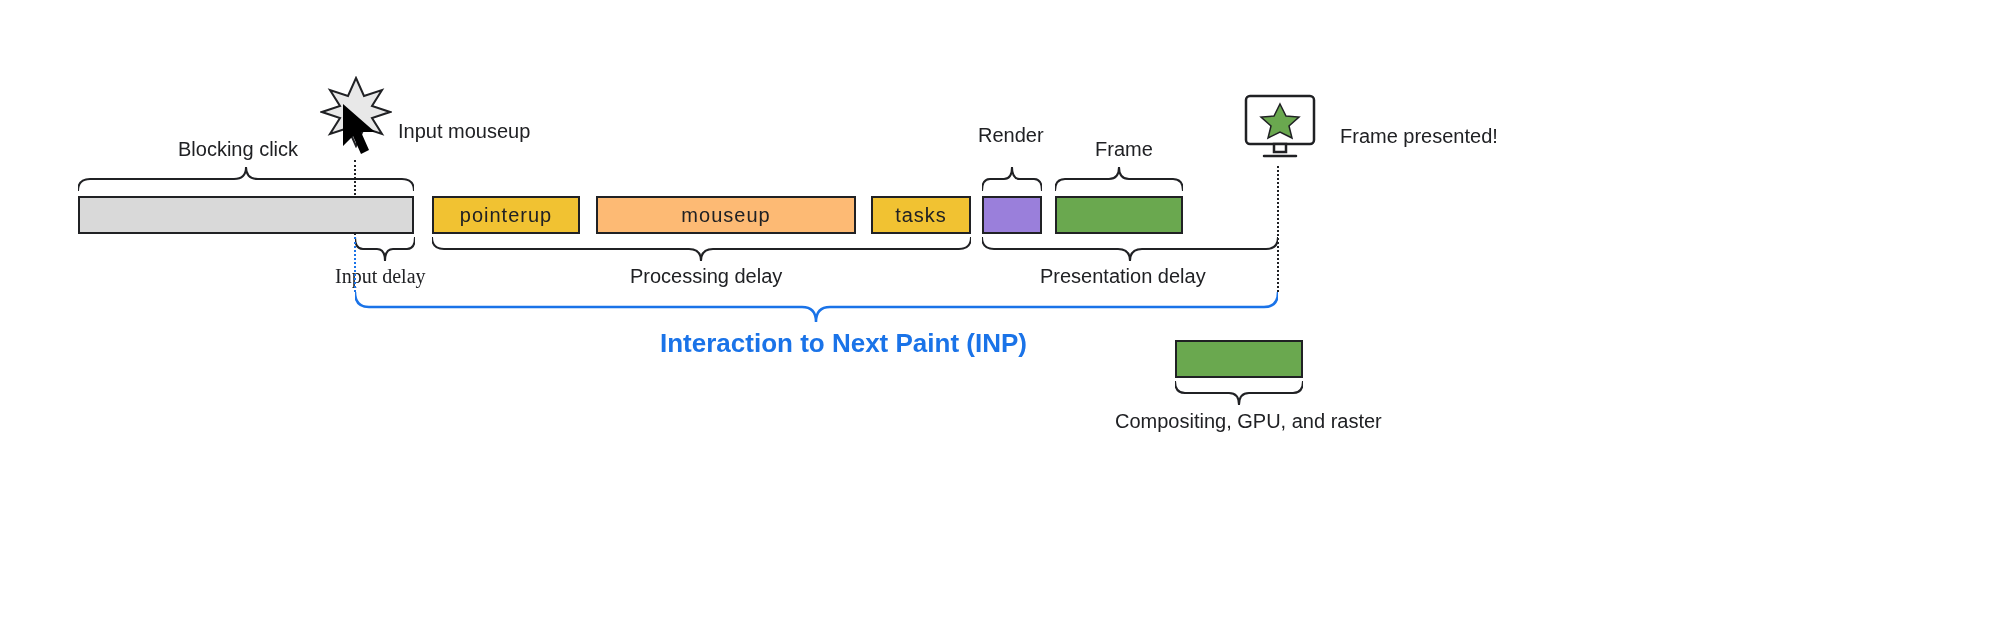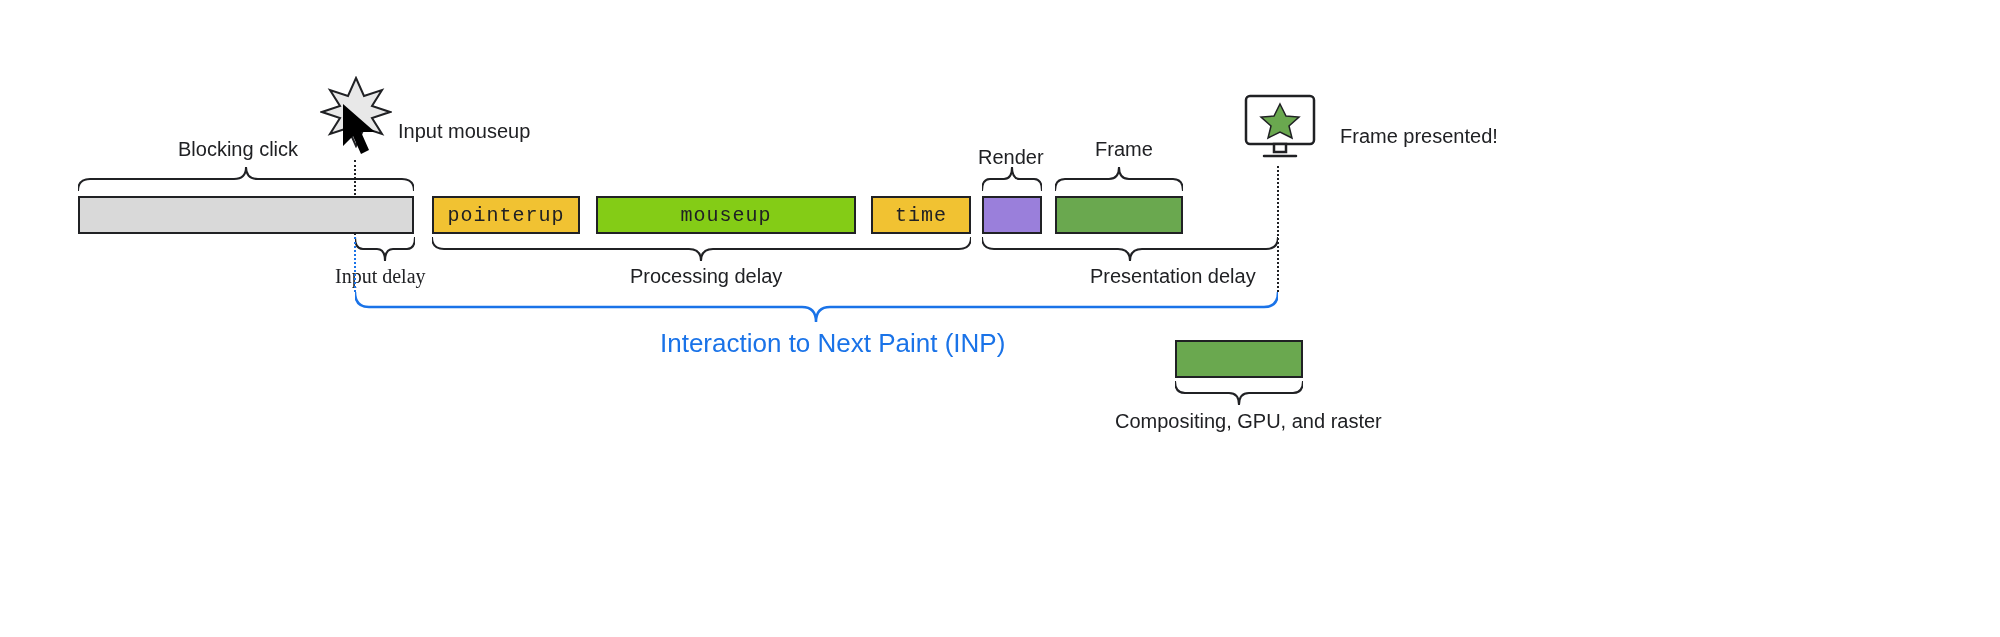--- a/index.html
+++ b/index.html
@@ -17,36 +17,36 @@
   .bar {
     position: absolute;
     height: 38px;
     border: 2px solid #202124;
     box-sizing: border-box;
     display: flex;
     align-items: center;
     justify-content: center;
   }
   .bar-label {
-    font-family: Liberation Mono, monospace;
+    font-family: Liberation Sans, sans-serif;
     font-size: 20px;
     letter-spacing: 1px;
     color: #202124;
   }
   .top-label, .bottom-label {
     position: absolute;
     font-size: 20px;
     color: #202124;
     white-space: nowrap;
   }
   .brace svg { display: block; }
   .inp-label {
     position: absolute;
     font-size: 26px;
-    font-weight: 400;
+    font-weight: 700;
     color: #1a73e8;
     white-space: nowrap;
   }
   .dashed-v {
     position: absolute;
     width: 0;
     border-left: 2px dotted #202124;
   }
 </style>
 </head>
@@ -69,21 +69,21 @@
     </svg>
   </div>
   <div style="position:absolute; left:339px; top:102px; width:44px; height:60px;">
     <svg width="44" height="60" viewBox="0 0 44 60">
       <polygon points="4,2 4,44 14,34 22,52 30,48 22,30 36,30" fill="#000"></polygon>
     </svg>
   </div>
 
   <div class="dashed-v" style="left:354px; top:160px; height:75px;"></div>
 
-  <div class="top-label" style="left:978px; top:146px;">Render</div>
+  <div class="top-label" style="left:978px; top:124px;">Render</div>
   <div class="brace" style="position:absolute; left:982px; top:165px; width:60px; height:26px;">
     <svg width="60" height="26" viewBox="0 0 60 26">
       <path d="M0,26 Q0,14 8,14 L22,14 Q30,14 30,2 Q30,14 38,14 L52,14 Q60,14 60,26" fill="none" stroke="#202124" stroke-width="2"></path>
     </svg>
   </div>
 
   <div class="top-label" style="left:1095px; top:138px;">Frame</div>
   <div class="brace" style="position:absolute; left:1055px; top:165px; width:128px; height:26px;">
     <svg width="128" height="26" viewBox="0 0 128 26">
       <path d="M0,26 Q0,14 10,14 L54,14 Q64,14 64,2 Q64,14 74,14 L118,14 Q128,14 128,26" fill="none" stroke="#202124" stroke-width="2"></path>
@@ -101,26 +101,26 @@
   </div>
 
   <div class="dashed-v" style="left:1277px; top:166px; height:126px;"></div>
 
   <div class="bar" style="left:78px;  top:196px; width:336px; background:#d9d9d9;"></div>
 
   <div class="bar" style="left:432px; top:196px; width:148px; background:#f1c232;">
     <span class="bar-label">pointerup</span>
   </div>
 
-  <div class="bar" style="left:596px; top:196px; width:260px; background:#84cc16;">
+  <div class="bar" style="left:596px; top:196px; width:260px; background:#fdba74;">
     <span class="bar-label">mouseup</span>
   </div>
 
   <div class="bar" style="left:871px; top:196px; width:100px; background:#f1c232;">
-    <span class="bar-label">time</span>
+    <span class="bar-label">tasks</span>
   </div>
 
   <div class="bar" style="left:982px; top:196px; width:60px;  background:#9a7fdb;"></div>
 
   <div class="bar" style="left:1055px; top:196px; width:128px; background:#6aa84f;"></div>
 
   <div class="brace" style="position:absolute; left:355px; top:237px; width:60px; height:26px;">
     <svg width="60" height="26" viewBox="0 0 60 26">
       <path d="M0,0 Q0,12 8,12 L22,12 Q30,12 30,24 Q30,12 38,12 L52,12 Q60,12 60,0" fill="none" stroke="#202124" stroke-width="2"></path>
     </svg>
@@ -132,21 +132,21 @@
       <path d="M0,0 Q0,12 12,12 L257,12 Q269,12 269,24 Q269,12 281,12 L527,12 Q539,12 539,0" fill="none" stroke="#202124" stroke-width="2"></path>
     </svg>
   </div>
   <div class="bottom-label" style="left:630px; top:265px;">Processing delay</div>
 
   <div class="brace" style="position:absolute; left:982px; top:237px; width:296px; height:26px;">
     <svg width="296" height="26" viewBox="0 0 296 26">
       <path d="M0,0 Q0,12 12,12 L136,12 Q148,12 148,24 Q148,12 160,12 L284,12 Q296,12 296,0" fill="none" stroke="#202124" stroke-width="2"></path>
     </svg>
   </div>
-  <div class="bottom-label" style="left:1090px; top:265px;text-align:center;">Presentation delay</div>
+  <div class="bottom-label" style="left:1040px; top:265px;text-align:center;">Presentation delay</div>
 
   <div class="dashed-v" style="left:354px; top:237px; height:55px; border-left-color:#1a73e8;"></div>
 
   <div class="brace" style="position:absolute; left:355px; top:292px; width:923px; height:34px;">
     <svg width="923" height="34" viewBox="0 0 923 34">
       <path d="M0,0 Q0,15 14,15 L447,15 Q461,15 461,30 Q461,15 475,15 L909,15 Q923,15 923,0" fill="none" stroke="#1a73e8" stroke-width="2.5"></path>
     </svg>
   </div>
   <div class="inp-label" style="left:660px; top:328px;">Interaction to Next Paint (INP)</div>
 

